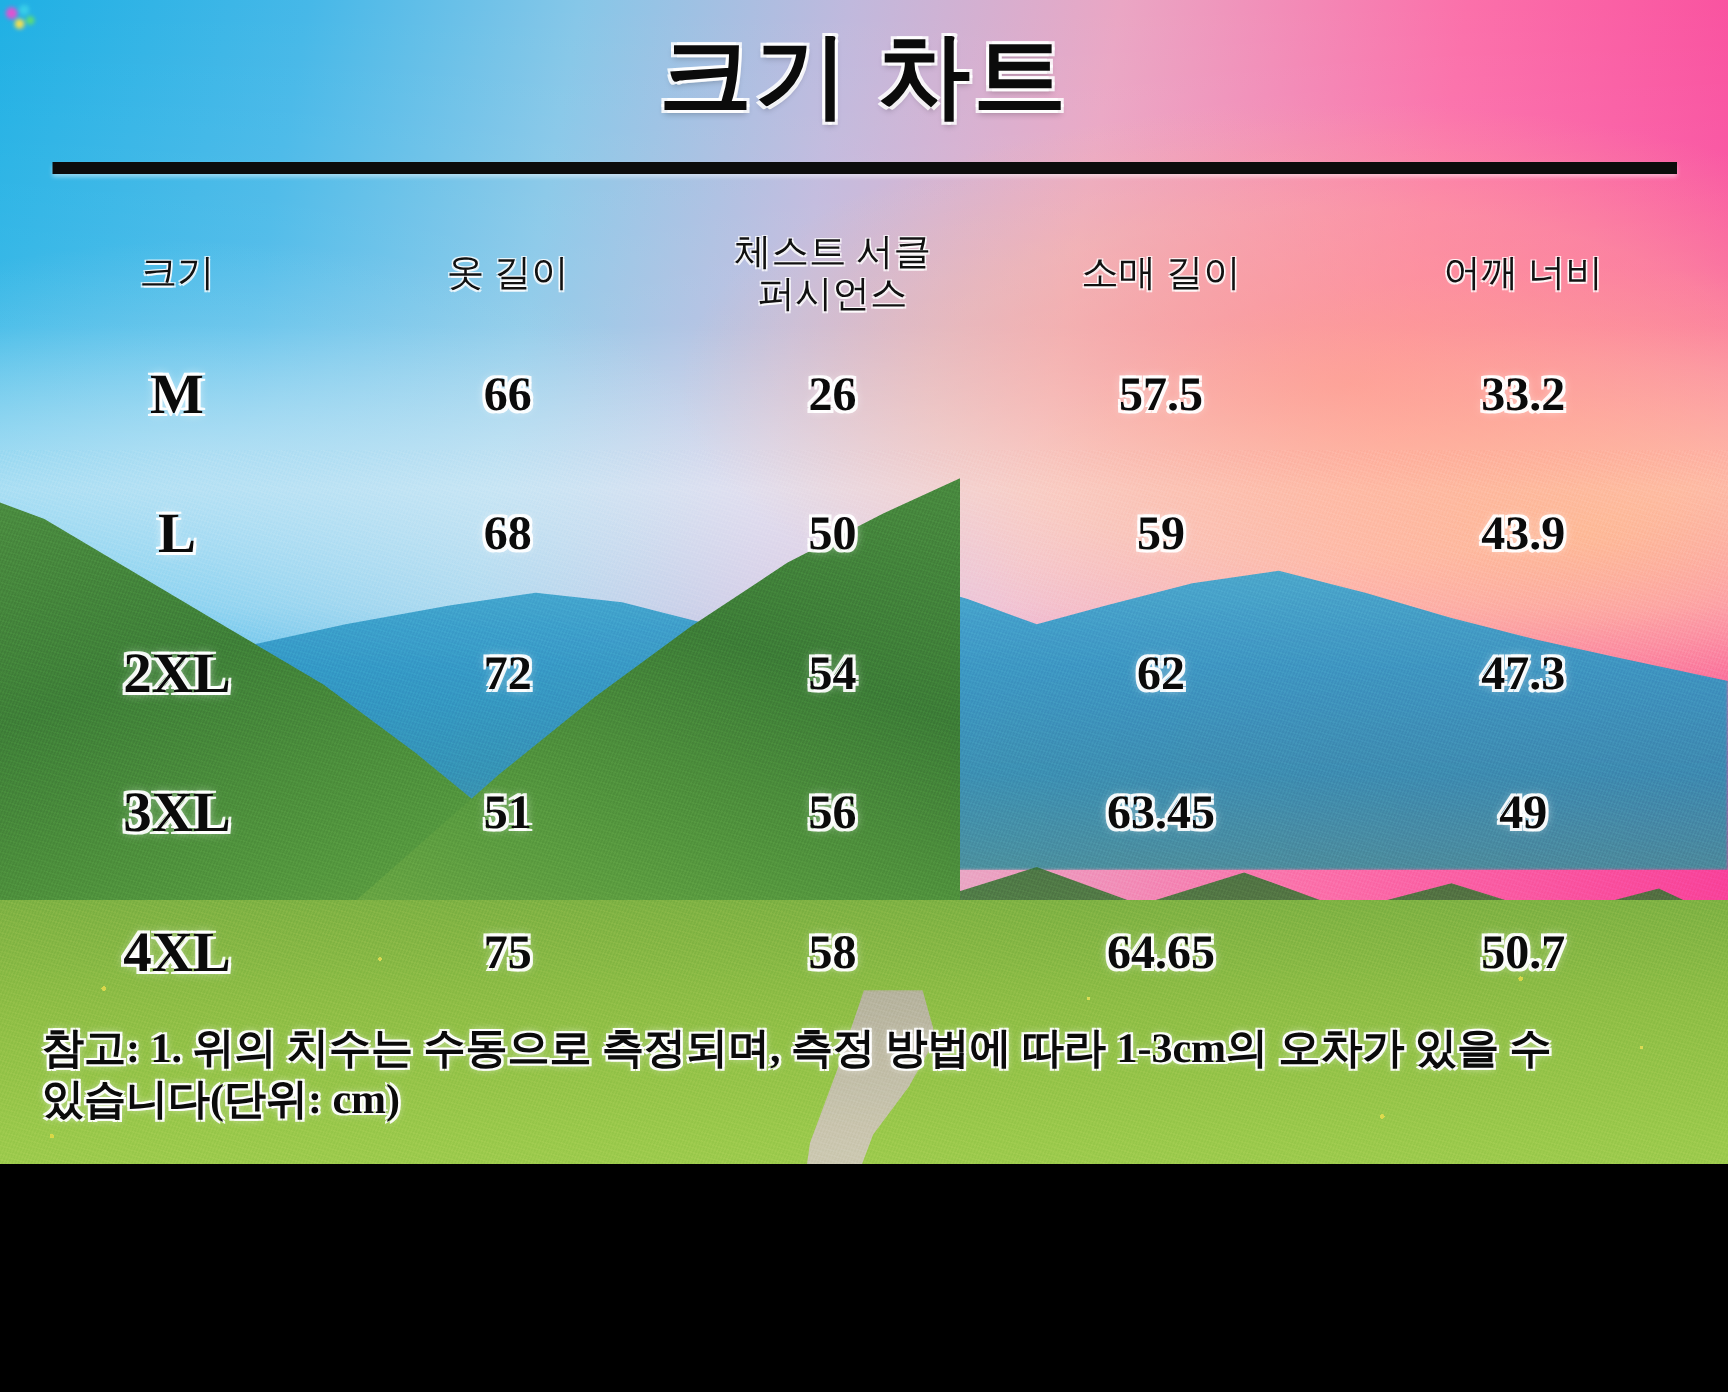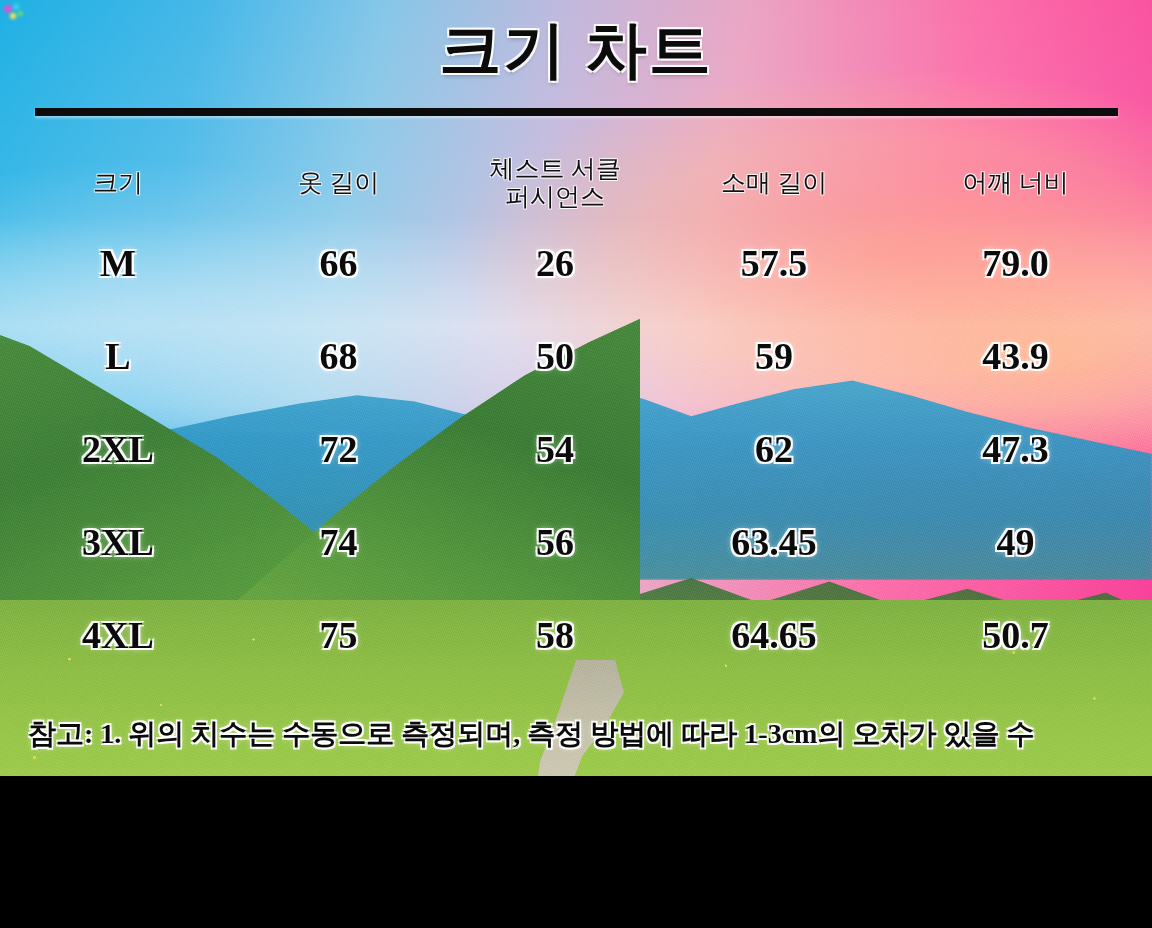--- a/index.html
+++ b/index.html
@@ -188,21 +188,21 @@
     height: 66px;
     vertical-align: middle;
     line-height: 1.12;
     text-shadow:
       -1px -1px 0 rgba(255,255,255,.75), 1px -1px 0 rgba(255,255,255,.75),
       -1px  1px 0 rgba(255,255,255,.75), 1px  1px 0 rgba(255,255,255,.75);
   }
   .size-table th .hdr-l2 { display: block; }
 
   .size-table td {
-    font-size: 38px;
+    font-size: 32px;
     font-weight: 700;
     color: #0b0b0b;
     text-align: center;
     padding: 0;
     height: 93px;
     vertical-align: middle;
     text-shadow:
       -2px -2px 0 rgba(255,255,255,.92), 2px -2px 0 rgba(255,255,255,.92),
       -2px  2px 0 rgba(255,255,255,.92), 2px  2px 0 rgba(255,255,255,.92),
        0 0 7px rgba(255,255,255,.85);
@@ -272,51 +272,52 @@
             <span>어깨 너비</span>
           </th>
         </tr>
       </thead>
       <tbody>
         <tr>
           <td class="size-cell">M</td>
           <td>66</td>
           <td>26</td>
           <td>57.5</td>
-          <td>79.0</td>
+          <td>33.2</td>
         </tr>
         <tr>
           <td class="size-cell">L</td>
           <td>68</td>
           <td>50</td>
           <td>59</td>
           <td>43.9</td>
         </tr>
         <tr>
           <td class="size-cell">2XL</td>
           <td>72</td>
           <td>54</td>
           <td>62</td>
           <td>47.3</td>
         </tr>
         <tr>
           <td class="size-cell">3XL</td>
-          <td>74</td>
+          <td>51</td>
           <td>56</td>
           <td>63.45</td>
           <td>49</td>
         </tr>
         <tr>
           <td class="size-cell">4XL</td>
           <td>75</td>
           <td>58</td>
           <td>64.65</td>
           <td>50.7</td>
         </tr>
       </tbody>
     </table>
 
     <div class="notes">
       <span class="note-line">참고: 1. 위의 치수는 수동으로 측정되며, 측정 방법에 따라 1-3cm의 오차가 있을 수</span>
+      <span class="note-line">있습니다(단위: cm)</span>
     </div>
 
   </div>
 </div>
 
 </body></html>

